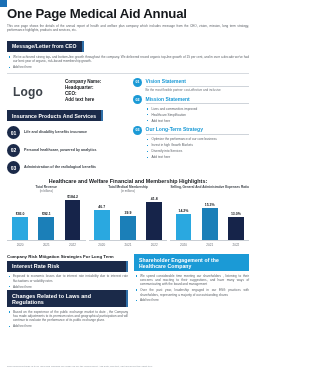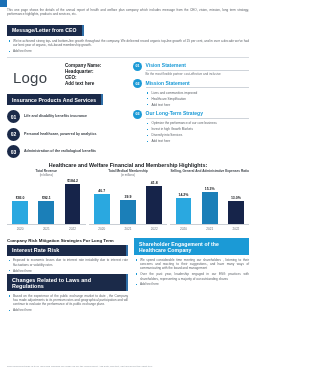--- a/index.html
+++ b/index.html
@@ -47,21 +47,21 @@
 
   .rule{height:.4px;background:#d7dbe0;margin:4px 0 3px 0;}
 
   
   .mid{display:flex;gap:5px;margin-top:4px;}
   .mid-left{width:121px;flex:0 0 121px;}
   .mid-right{flex:1;}
 
   .logo-row{display:flex;align-items:flex-start;gap:6px;}
   .logo{
-    font-size:15px;font-weight:400;color:#3d434a;letter-spacing:.2px;
+    font-size:12px;font-weight:700;color:#3d434a;letter-spacing:.2px;
     padding:7px 0 0 6px;flex:0 0 46px;
   }
   .co-lines{font-size:4.6px;line-height:6.2px;font-weight:700;color:#15181c;padding-top:1px;}
 
   .ips-band{margin-top:2px;}
   .num-item{display:flex;align-items:center;gap:4px;margin-top:4.5px;}
   .num-badge{
     flex:0 0 13px;width:13px;height:13px;border-radius:50%;
     background:#1b2a49;color:#fff;font-size:5px;font-weight:700;
     display:flex;align-items:center;justify-content:center;
@@ -117,20 +117,21 @@
     font-size:2.5px;color:#9aa0a7;
   }
 </style>
 </head>
 <body>
 
 <div class="page">
   <div class="corner-mark"></div>
 
   <h1 class="title">
+    <span>One Page Medical Aid Annual</span>
   </h1>
 
   <div class="intro">This one page shows the details of the annual report of health and welfare plan company which includes message from the CEO, vision, mission, long term strategy, performance highlights, products and services, etc.</div>
 
   <div class="band">Message/Letter  from CEO</div>
   <ul class="b">
     <li>We've achieved strong top- and bottom-line growth throughout the company. We delivered record organic top-line growth of 15 per cent, and in over a decade we've had our best year of organic, risk-based membership growth.</li>
     <li>Add text here</li>
   </ul>
 

